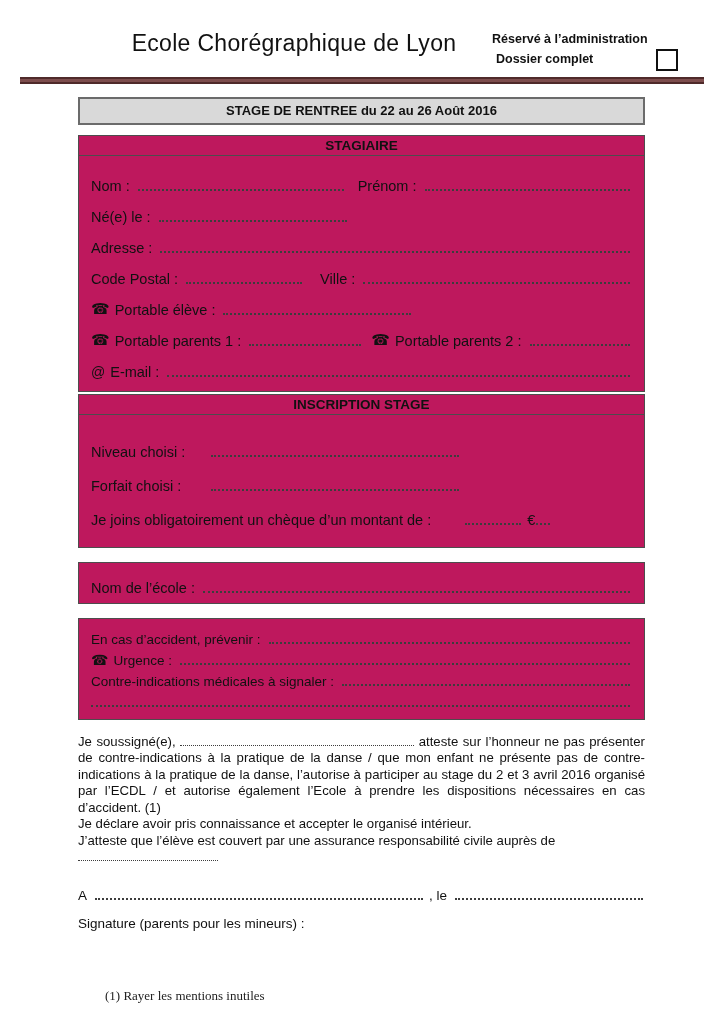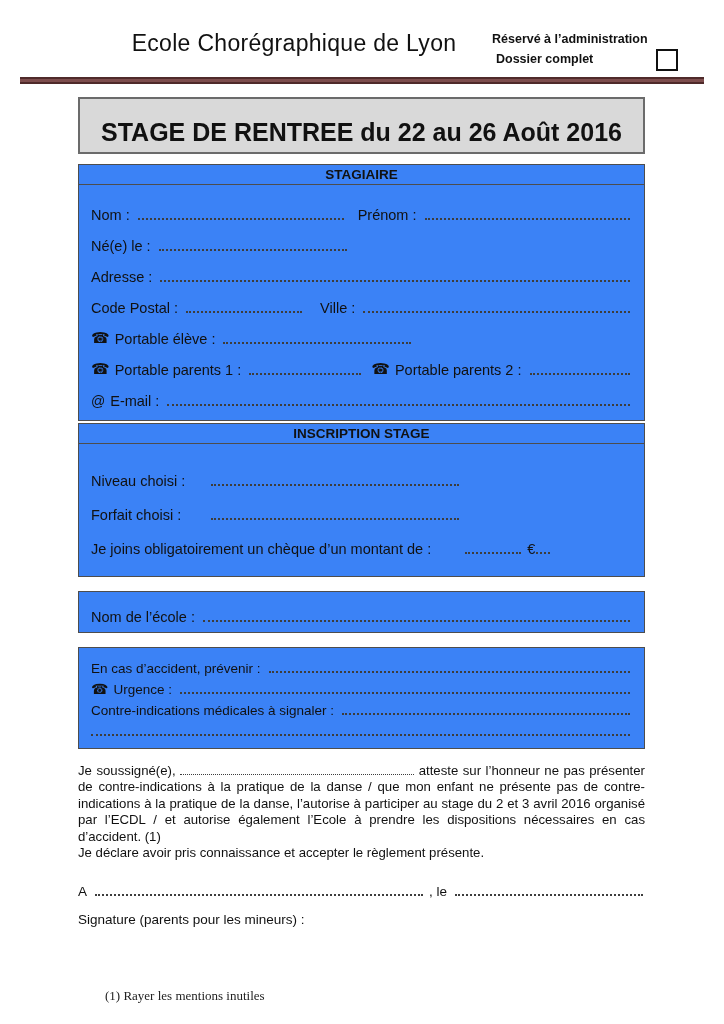--- a/index.html
+++ b/index.html
@@ -17,23 +17,23 @@
   .admin-block{width:188px; padding-right:44px; font-size:12.5px; font-weight:bold; line-height:1.5;}
   .admin-row2{display:flex; align-items:center;justify-content:space-between;}
   .dossier-label{padding-left:4px;}
   .checkbox{width:18px; height:18px; border:2px solid #111; margin-left:auto; margin-right:2px; background:#fff;}
   .rule{height:7px; margin:6px 20px 0 20px;
     background:linear-gradient(var(--rule_dark,#4f2a2a) 0 2px, var(--rule,#7d4d4d) 2px 5px, var(--rule_dark,#4f2a2a) 5px 7px);}
   
   .content{margin:13px 79px 0 78px;}
   .banner{
     border:2px solid #6b6b6b; background:var(--banner_bg,#d9d9d9);
-    text-align:center; font-weight:bold; font-size:25px; padding:19px 0 5px 0;
+    text-align:center; font-weight:bold; font-size:13px; padding:4px 0 5px 0;
   }
-  .box{border:1.5px solid var(--border,#4d4d4d); background:#3b82f6;}
+  .box{border:1.5px solid var(--border,#4d4d4d); background:#be185d;}
   .section-heading{
     text-align:center; font-weight:bold; font-size:13.5px;
     border-bottom:1.5px solid var(--border,#4d4d4d); padding:2px 0;
   }
   .box-pad{padding:8px 12px 10px 12px;}
   
   .row{display:flex; align-items:flex-end; height:31px; font-size:14.5px;}
   .row-sm{display:flex; align-items:flex-end; height:21px; font-size:13.5px;}
   .lbl{white-space:nowrap; padding-bottom:1px;}
   .dots{border-bottom:2px dotted #3d3d3d; height:6px; margin:0 2px 4px 8px;}
@@ -167,21 +167,24 @@
           <span class="dots grow" style="margin-left:0"></span>
         </div>
       </div>
     </div>
 
     <p class="decl">
       <span>Je soussigné(e),</span>
       <span class="dots-inline" style="width:234px"></span>
       <span>atteste sur l’honneur ne pas présenter de contre-indications à la pratique de la danse / que mon enfant ne présente pas de contre-indications à la pratique de la danse, l’autorise à participer au stage du 2 et 3 avril 2016 organisé par l’ECDL / et autorise également l’Ecole à prendre les dispositions nécessaires en cas d’accident. (1)</span>
     </p>
-    <p class="decl-line">Je déclare avoir pris connaissance et accepter le règlement présente.</p>
+    <p class="decl-line">Je déclare avoir pris connaissance et accepter le organisé intérieur.</p>
+    <p class="decl-line">
+      <span>J’atteste que l’élève est couvert par une assurance responsabilité civile auprès de</span><span class="dots-inline" style="width:140px"></span>
+    </p>
 
     <div class="aline">
       <span class="lbl">A</span>
       <span class="dots" style="width:328px"></span>
       <span class="lbl" style="margin-left:4px">, le</span>
       <span class="dots grow"></span>
     </div>
 
     <div class="signature">Signature (parents pour les mineurs) :</div>
   </div>

